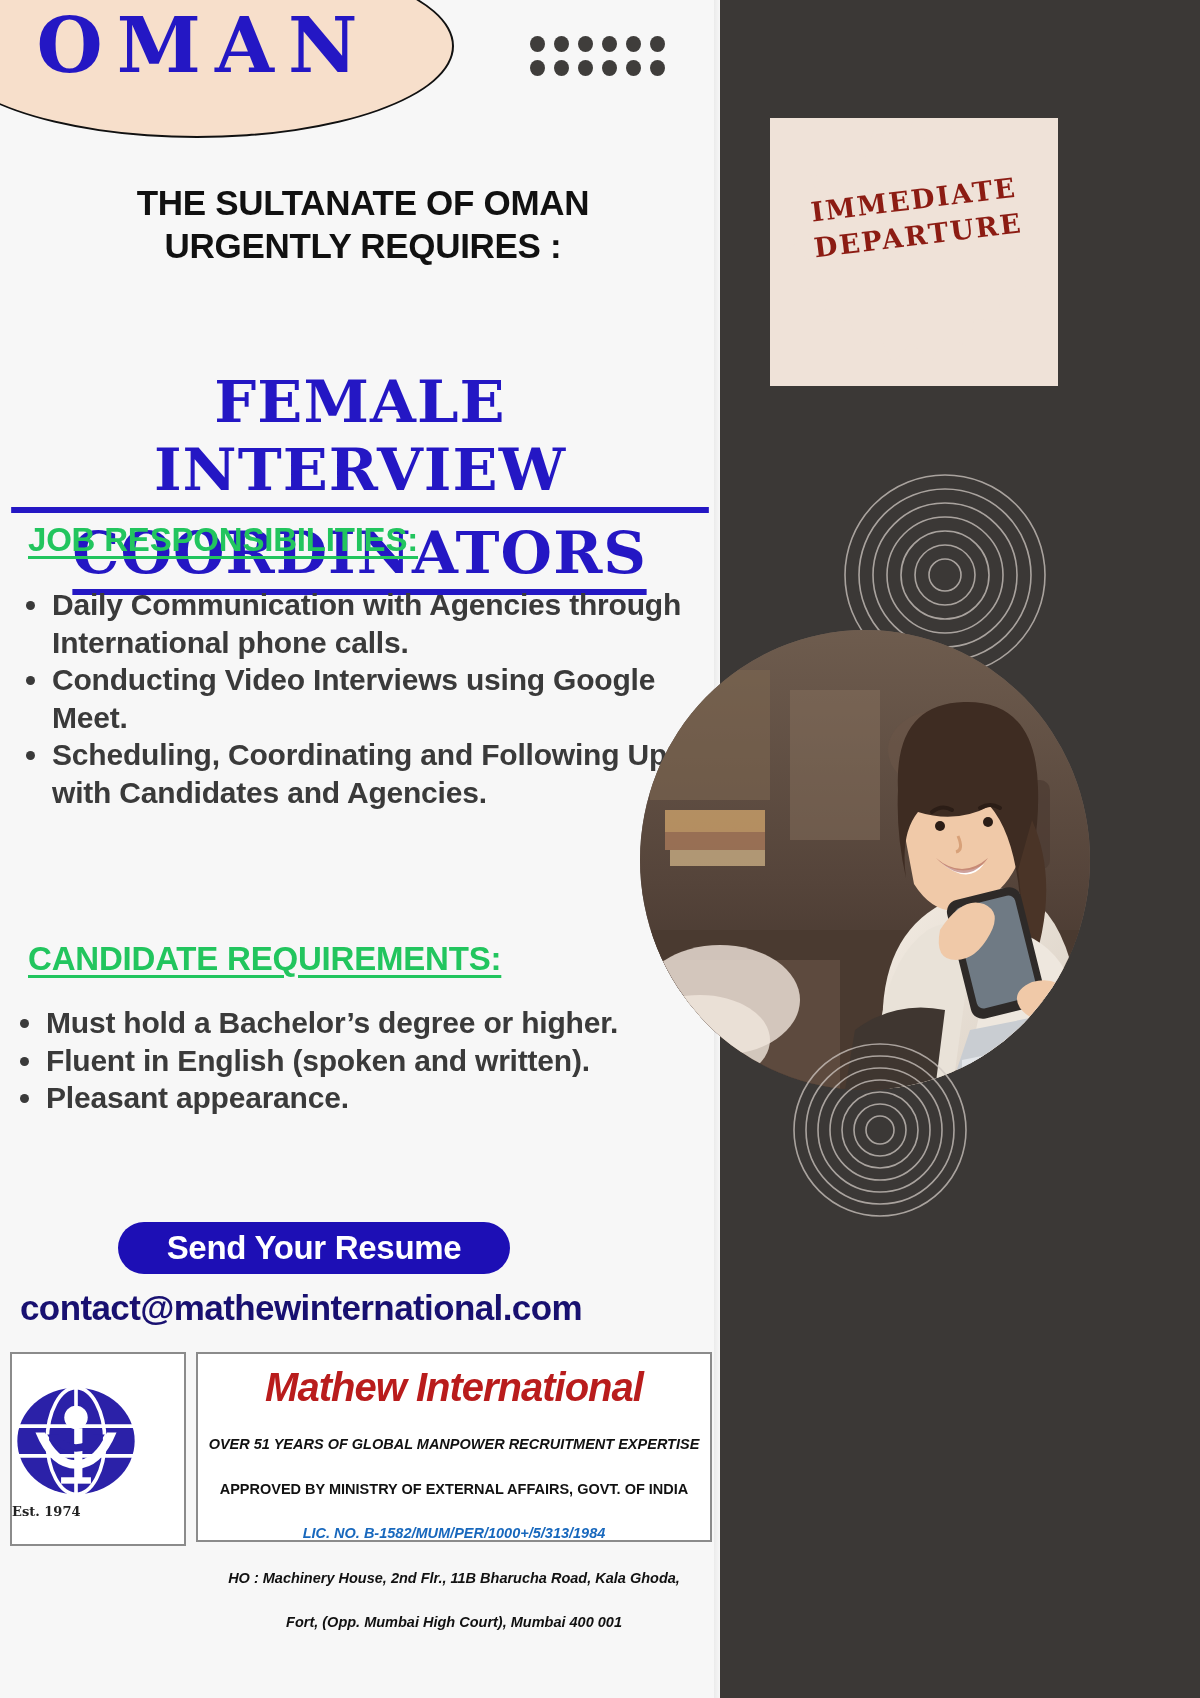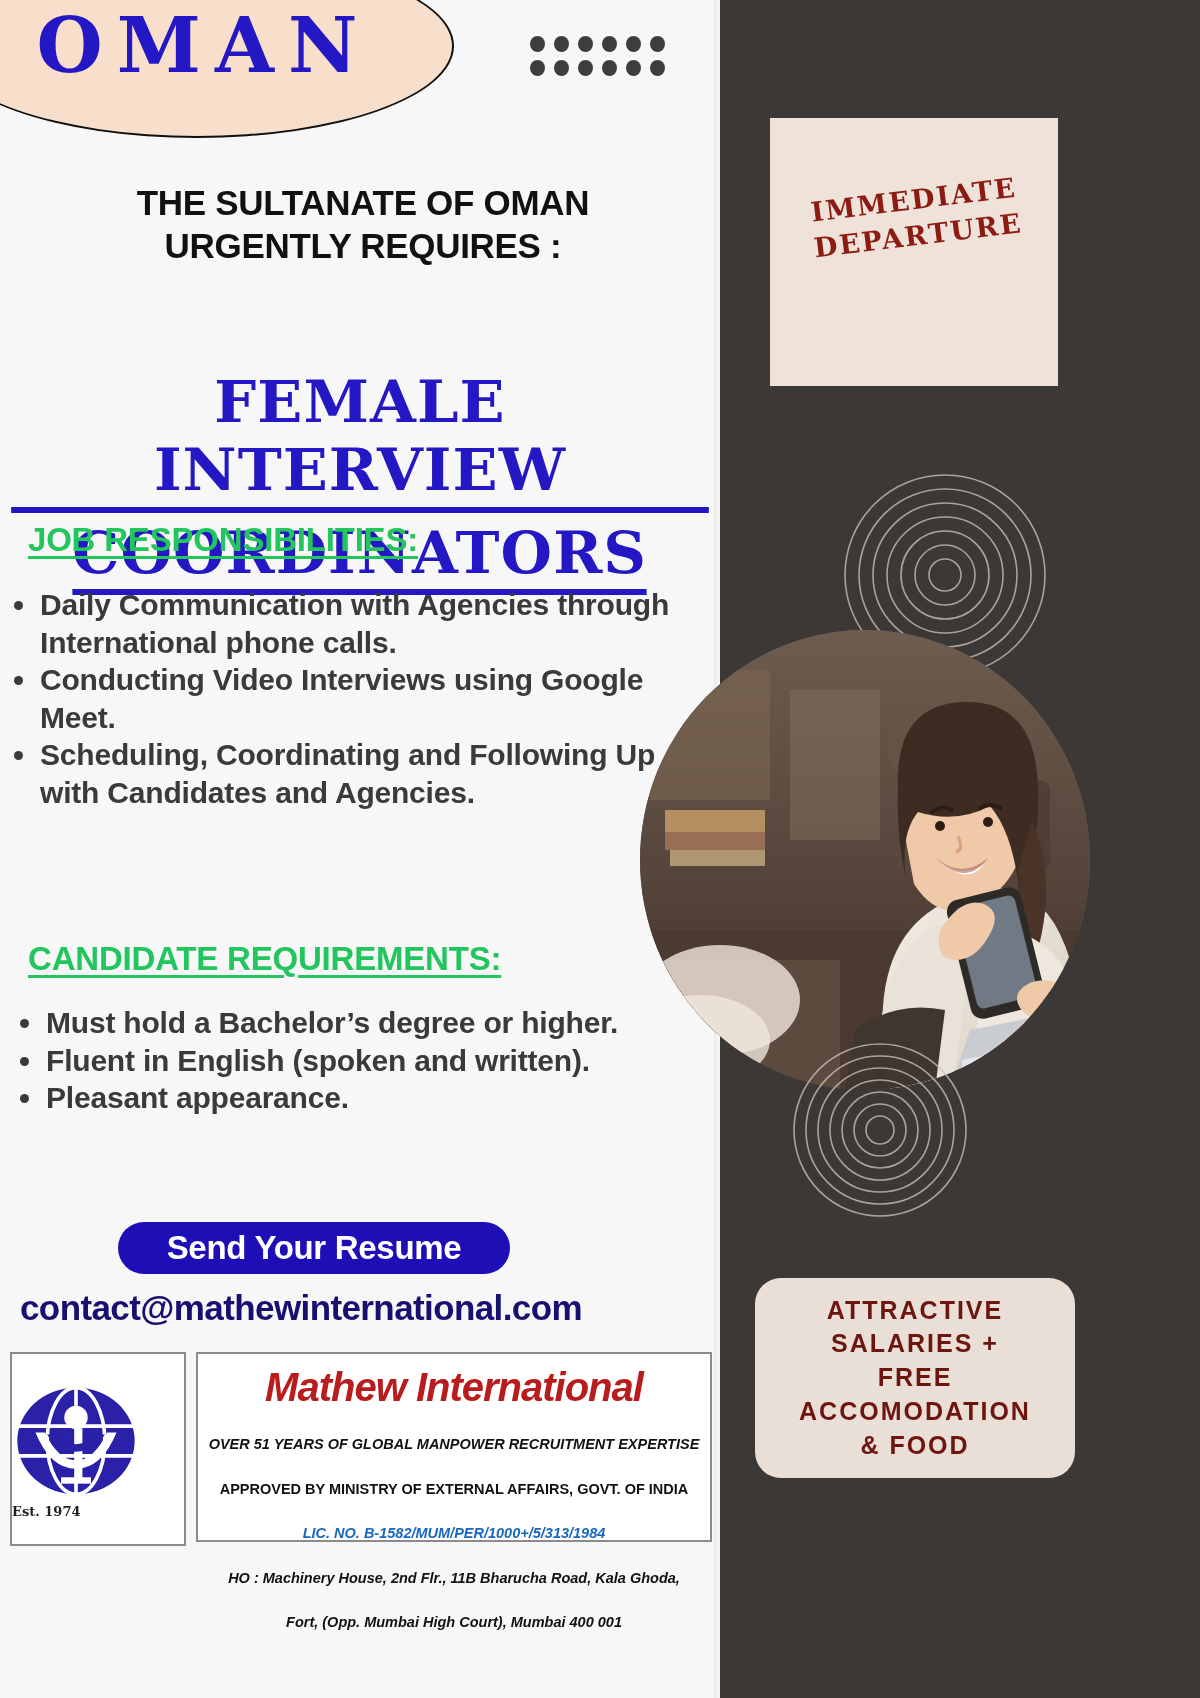--- a/index.html
+++ b/index.html
@@ -103,21 +103,21 @@
   .bullets{
     position:absolute;
     margin:0;padding:0 0 0 46px;
     list-style:none;
     font-weight:bold;
     font-size:30px;
     line-height:1.25;
     color:#3a3a3a;
     letter-spacing:-0.2px;
   }
-  #resp-list{left:0;top:586px;width:650px;padding-left:40px;}
+  #resp-list{left:12px;top:586px;width:650px;padding-left:40px;}
   #req-list{left:0;top:1004px;width:620px;}
   .bullets li{position:relative;margin-bottom:0px;}
   .bullets li:before{
     content:"";
     position:absolute;left:-26px;top:15px;
     width:9px;height:9px;border-radius:50%;
     background:#3a3a3a;
   }
 
   
@@ -384,23 +384,14 @@
   <svg class="rings" id="rings-bottom" viewBox="0 0 180 180">
     <circle cx="90" cy="90" r="14"></circle>
       <circle cx="90" cy="90" r="26"></circle>
     <circle cx="90" cy="90" r="38"></circle>
       <circle cx="90" cy="90" r="50"></circle>
     <circle cx="90" cy="90" r="62"></circle>
       <circle cx="90" cy="90" r="74"></circle>
     <circle cx="90" cy="90" r="86"></circle>
   </svg>
 
-  <div class="salary-box">
-    <div class="salary-text">
-      <div>ATTRACTIVE</div>
-      <div>SALARIES +</div>
-      <div>FREE</div>
-      <div>ACCOMODATION</div>
-      <div>&amp; FOOD</div>
-    </div>
-  </div>
 
 </div>
 
 </body></html>

